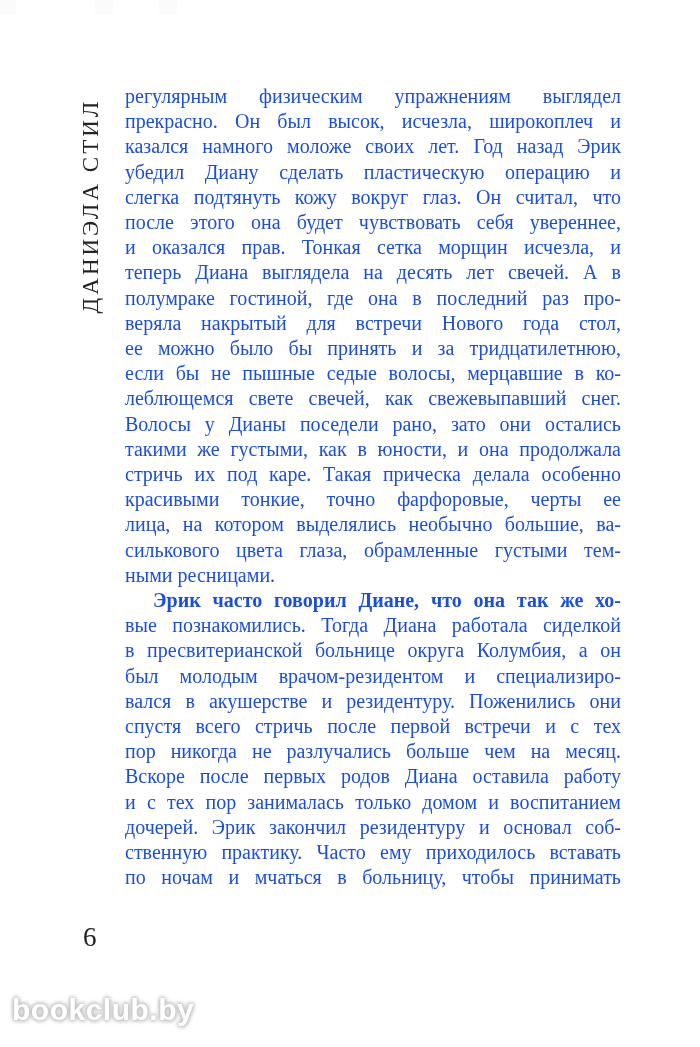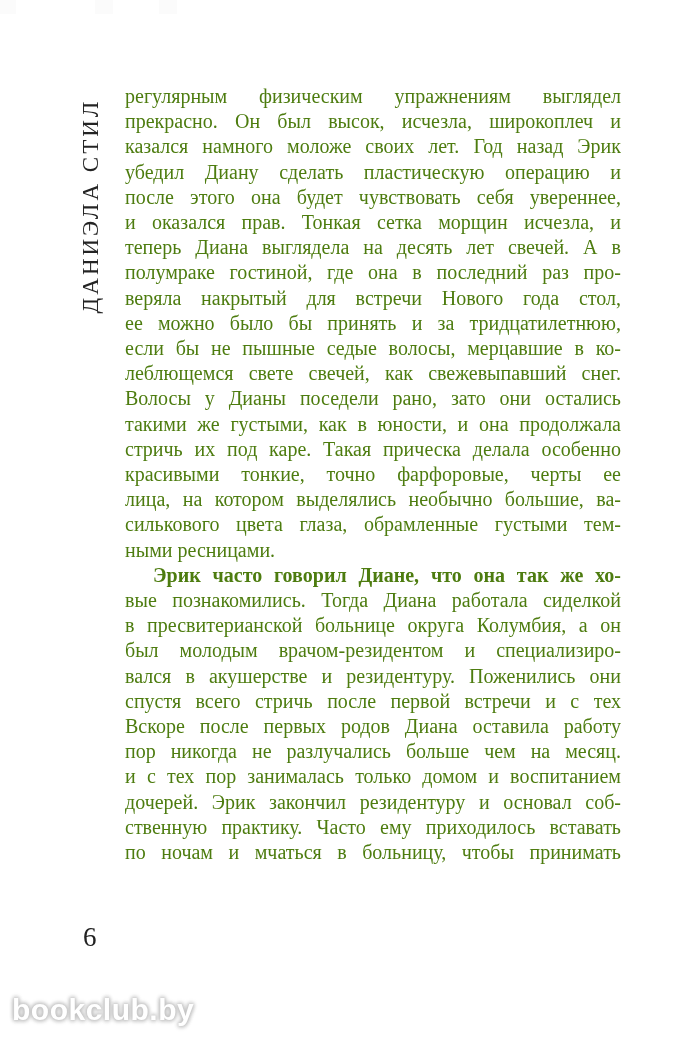--- a/index.html
+++ b/index.html
@@ -52,21 +52,21 @@
   }
 
   
   #body-text {
     position: absolute;
     left: 125px;
     top: 84px;
     width: 496px;
     font-size: 20px;
     line-height: 25.2px;
-    color: #4d7c0f;
+    color: #1d4ed8;
   }
   #body-text .line {
     text-align: justify;
     text-align-last: left;
     white-space: normal;
   }
   #body-text .line.j {
     text-align-last: justify;
   }
   #body-text .line.indent {
@@ -110,20 +110,21 @@
 
   <div id="spine-author">
     <span>ДАНИЭЛА СТИЛ</span>
   </div>
 
   <div id="body-text">
       <div class="line j">регулярным физическим упражнениям выглядел</div>
       <div class="line j">прекрасно. Он был высок, исчезла, широкоплеч и</div>
       <div class="line j">казался намного моложе своих лет. Год назад Эрик</div>
       <div class="line j">убедил Диану сделать пластическую операцию и</div>
+      <div class="line j">слегка подтянуть кожу вокруг глаз. Он считал, что</div>
       <div class="line j">после этого она будет чувствовать себя увереннее,</div>
       <div class="line j">и оказался прав. Тонкая сетка морщин исчезла, и</div>
       <div class="line j">теперь Диана выглядела на десять лет свечей. А в</div>
       <div class="line j">полумраке гостиной, где она в последний раз про-</div>
       <div class="line j">веряла накрытый для встречи Нового года стол,</div>
       <div class="line j">ее можно было бы принять и за тридцатилетнюю,</div>
       <div class="line j">если бы не пышные седые волосы, мерцавшие в ко-</div>
       <div class="line j">леблющемся свете свечей, как свежевыпавший снег.</div>
       <div class="line j">Волосы у Дианы поседели рано, зато они остались</div>
       <div class="line j">такими же густыми, как в юности, и она продолжала</div>
@@ -131,22 +132,22 @@
       <div class="line j">красивыми тонкие, точно фарфоровые, черты ее</div>
       <div class="line j">лица, на котором выделялись необычно большие, ва-</div>
       <div class="line j">силькового цвета глаза, обрамленные густыми тем-</div>
       <div class="line">ными ресницами.</div>
       <div class="line j indent">Эрик часто говорил Диане, что она так же хо-</div>
       <div class="line j">вые познакомились. Тогда Диана работала сиделкой</div>
       <div class="line j">в пресвитерианской больнице округа Колумбия, а он</div>
       <div class="line j">был молодым врачом-резидентом и специализиро-</div>
       <div class="line j">вался в акушерстве и резидентуру. Поженились они</div>
       <div class="line j">спустя всего стричь после первой встречи и с тех</div>
+      <div class="line j">пор никогда не разлучались больше чем на месяц.</div>
       <div class="line j">Вскоре после первых родов Диана оставила работу</div>
-      <div class="line j">пор никогда не разлучались больше чем на месяц.</div>
       <div class="line j">и с тех пор занималась только домом и воспитанием</div>
       <div class="line j">дочерей. Эрик закончил резидентуру и основал соб-</div>
       <div class="line j">ственную практику. Часто ему приходилось вставать</div>
       <div class="line j">по ночам и мчаться в больницу, чтобы принимать</div>
     </div>
 
   <div id="page-number">6</div>
 
   <div id="watermark">bookclub.by</div>
 

